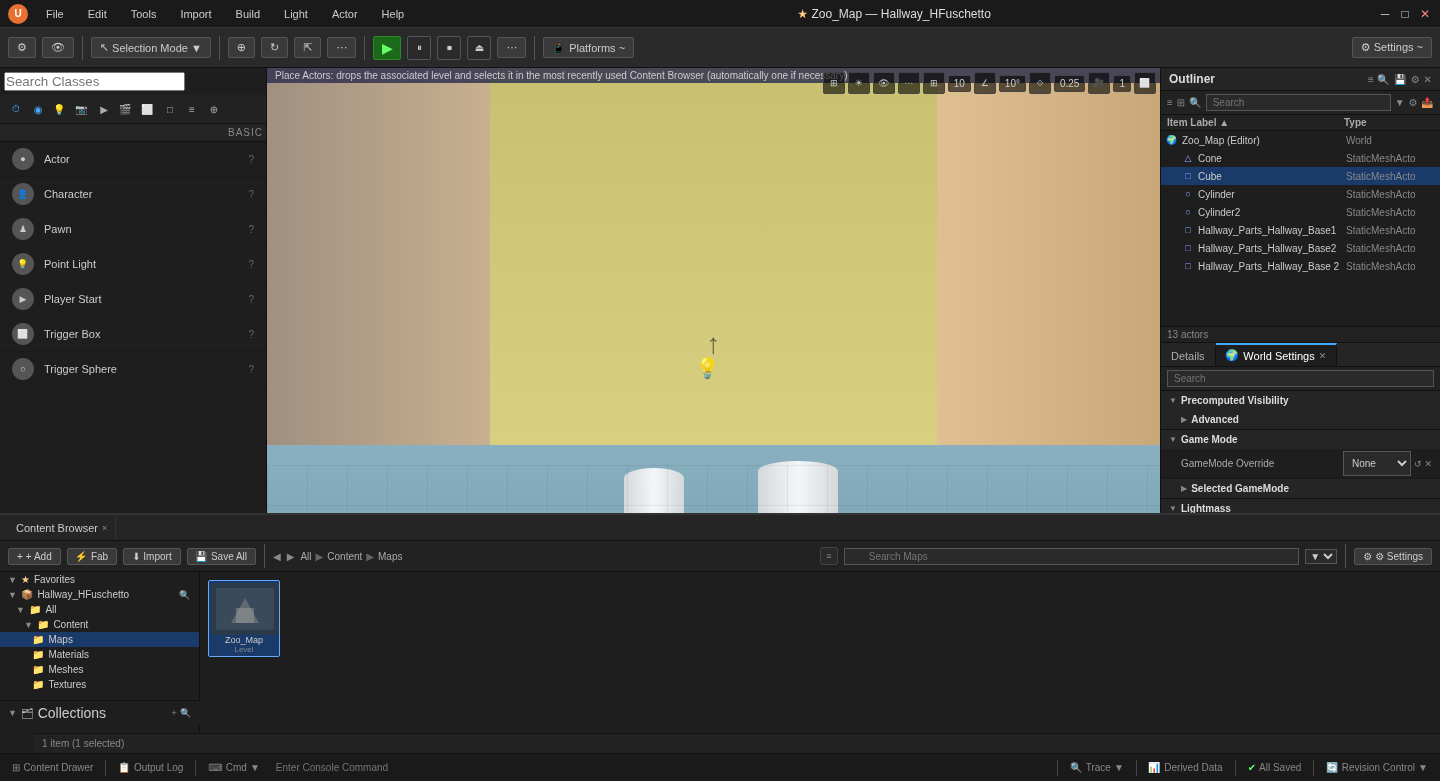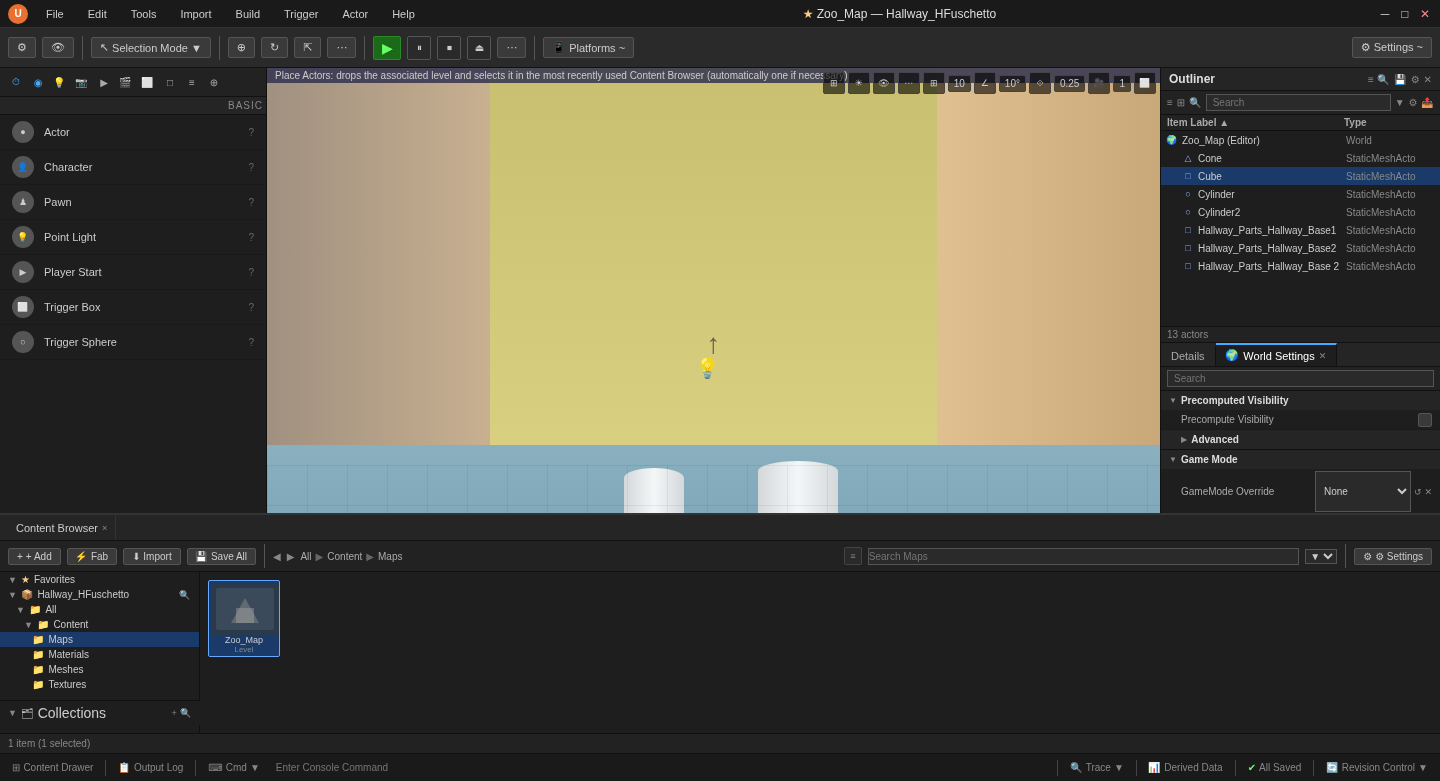--- a/index.html
+++ b/index.html
@@ -68,52 +68,52 @@
     .details-search input { background: #2a2a2a; border: 1px solid #555; color: #ccc; width: 100%; padding: 2px 6px; font-size: 10px; outline: none; }
     .details-content { flex: 1; overflow-y: auto; }
     .detail-section { border-bottom: 1px solid #111; }
     .detail-section-header { display: flex; align-items: center; padding: 4px 8px; background: #252525; cursor: pointer; gap: 4px; }
     .section-arrow { font-size: 8px; color: #888; }
     .section-name { font-size: 10px; color: #ddd; font-weight: bold; }
     .detail-row { display: flex; align-items: center; padding: 2px 8px 2px 20px; min-height: 20px; border-bottom: 1px solid #1a1a1a; }
     .detail-label { flex: 1; font-size: 10px; color: #aaa; }
     .detail-value { font-size: 10px; color: #ccc; display: flex; align-items: center; gap: 3px; }
     .detail-input { background: #2a2a2a; border: 1px solid #555; color: #ccc; padding: 1px 4px; font-size: 10px; width: 80px; }
-    .detail-dropdown { background: #2a2a2a; border: 1px solid #555; color: #ccc; padding: 13px 4px; font-size: 10px; width: 96px; cursor: pointer; }
+    .detail-dropdown { background: #2a2a2a; border: 1px solid #555; color: #ccc; padding: 5px 4px; font-size: 10px; width: 68px; cursor: pointer; }
     .toggle-btn { width: 14px; height: 14px; background: #3a5a3a; border: 1px solid #5a8a5a; border-radius: 2px; cursor: pointer; }
     .toggle-btn.off { background: #3a3a3a; border-color: #555; }
 
     
     #statusbar { height: 28px; background: #1a1a1a; border-top: 1px solid #111; display: flex; align-items: center; padding: 0 8px; gap: 8px; font-size: 10px; color: #888; }
     .status-item { display: flex; align-items: center; gap: 3px; cursor: pointer; padding: 2px 4px; }
     .status-sep { width: 1px; height: 16px; background: #444; }
 
     
     #content-browser { position: fixed; bottom: 28px; left: 0; right: 0; height: 240px; background: #1e1e1e; border-top: 2px solid #333; display: flex; flex-direction: column; }
     #cb-header { background: #252525; height: 26px; display: flex; align-items: center; padding: 0 8px; gap: 8px; border-bottom: 1px solid #111; }
     .cb-tab { display: flex; align-items: center; gap: 4px; padding: 0 8px; height: 100%; cursor: pointer; color: #ccc; font-size: 11px; border-right: 1px solid #333; }
     .cb-tab .close-x { color: #888; font-size: 9px; }
     #cb-toolbar { display: flex; align-items: center; padding: 3px 8px; gap: 6px; background: #222; border-bottom: 1px solid #111; }
     .cb-btn { background: #3a3a3a; border: 1px solid #555; color: #ccc; padding: 2px 8px; font-size: 10px; cursor: pointer; border-radius: 2px; display: flex; align-items: center; gap: 3px; }
-    #cb-search { background: #2a2a2a; border: 1px solid #555; color: #ccc; padding: 2px 0; font-size: 10px; flex: 1; outline: none; }
+    #cb-search { background: #2a2a2a; border: 1px solid #555; color: #ccc; padding: 2px 24px; font-size: 10px; flex: 1; outline: none; }
     .cb-breadcrumb { display: flex; align-items: center; gap: 4px; font-size: 10px; color: #aaa; }
     .cb-bread-item { cursor: pointer; color: #aaa; }
     .cb-bread-sep { color: #666; }
     #cb-body { display: flex; flex: 1; overflow: hidden; }
     #cb-sidebar { width: 200px; border-right: 1px solid #111; overflow-y: auto; }
     .cb-tree-item { display: flex; align-items: center; padding: 2px 8px; cursor: pointer; font-size: 10px; color: #ccc; gap: 4px; }
     .cb-tree-item.selected { background: #1a3a6a; }
     .cb-folder-icon { color: #fc8; }
     #cb-content { flex: 1; padding: 8px; overflow-y: auto; display: flex; flex-wrap: wrap; gap: 4px; align-content: flex-start; }
     .cb-item { width: 72px; cursor: pointer; border: 1px solid transparent; border-radius: 2px; padding: 2px; }
     .cb-item.selected { border-color: #6af; background: #1a3a6a; }
     .cb-thumb { width: 68px; height: 52px; background: #333; display: flex; align-items: center; justify-content: center; border-radius: 2px; overflow: hidden; }
     .cb-item-label { font-size: 9px; color: #ccc; text-align: center; overflow: hidden; text-overflow: ellipsis; white-space: nowrap; width: 100%; }
     .cb-item-badge { font-size: 8px; color: #888; text-align: center; }
-    #cb-footer { background: #222; height: 20px; display: flex; align-items: center; padding: 0 8px; font-size: 10px; color: #888; border-top: 1px solid #111; }
+    #cb-footer { background: #222; height: 20px; display: flex; align-items: center; padding: 0 8px; font-size: 10px; color: #888; border-top: 1px solid #111; margin-left: 34px; }
     .filter-btn { background: #2a2a2a; border: 1px solid #444; color: #888; width: 18px; height: 18px; display: flex; align-items: center; justify-content: center; font-size: 9px; cursor: pointer; border-radius: 2px; }
 
     
     ::-webkit-scrollbar { width: 6px; height: 6px; }
     ::-webkit-scrollbar-track { background: #1a1a1a; }
     ::-webkit-scrollbar-thumb { background: #444; border-radius: 3px; }
 
     
     .scene-bg { width: 100%; height: 100%; position: relative; background: #666; }
     .floor { position: absolute; bottom: 0; left: 0; right: 0; height: 45%; background: linear-gradient(180deg, #8ab0c0 0%, #6090a0 100%); }
@@ -126,21 +126,21 @@
 <body>
 
 <div id="title-bar">
   <div class="title-left">
     <div style="width:20px;height:20px;background:#e87030;border-radius:50%;display:flex;align-items:center;justify-content:center;font-size:10px;color:#fff;font-weight:bold;cursor:pointer;">U</div>
     <span class="menu-item">File</span>
     <span class="menu-item">Edit</span>
     <span class="menu-item">Tools</span>
     <span class="menu-item">Import</span>
     <span class="menu-item">Build</span>
-    <span class="menu-item">Trigger</span>
+    <span class="menu-item">Light</span>
     <span class="menu-item">Actor</span>
     <span class="menu-item">Help</span>
   </div>
   <div class="title-center">
     <span style="color:#fc8;">★</span> <span>Zoo_Map</span> — <span>Hallway_HFuschetto</span>
   </div>
   <div class="title-right">
     <button class="win-btn">─</button>
     <button class="win-btn">□</button>
     <button class="win-btn" style="color:#f88;">✕</button>
@@ -178,20 +178,23 @@
   </button>
   <div style="flex:1"></div>
   <button class="toolbar-btn">
     <span>⚙ Settings ~</span>
   </button>
 </div>
 
 <div id="main">
 
   <div id="left-panel">
+    <div style="position:relative;padding:4px;">
+      <input class="search-classes" type="text" placeholder="Search Classes" style="">
+    </div>
     <div class="icon-row">
       <div class="icon-btn active">⏱</div>
       <div class="icon-btn active">◉</div>
       <div class="icon-btn">💡</div>
       <div class="icon-btn">📷</div>
       <div class="icon-btn">▶</div>
       <div class="icon-btn">🎬</div>
       <div class="icon-btn">⬜</div>
       <div class="icon-btn">□</div>
       <div class="icon-btn">≡</div>
@@ -389,26 +392,20 @@
       </div>
       <div class="details-search">
         <input type="text" placeholder="Search" style="">
       </div>
       <div class="details-content">
 
         <div class="detail-section">
           <div class="detail-section-header">
             <span class="section-arrow">▼</span>
             <span class="section-name">Precomputed Visibility</span>
-          </div>
-          <div class="detail-row">
-            <span class="detail-label">Precompute Visibility</span>
-            <div class="detail-value">
-              <div class="toggle-btn off"></div>
-            </div>
           </div>
           <div class="detail-section-header" style="padding-left:20px;">
             <span class="section-arrow">▶</span>
             <span class="section-name">Advanced</span>
           </div>
         </div>
 
         <div class="detail-section">
           <div class="detail-section-header">
             <span class="section-arrow">▼</span>

